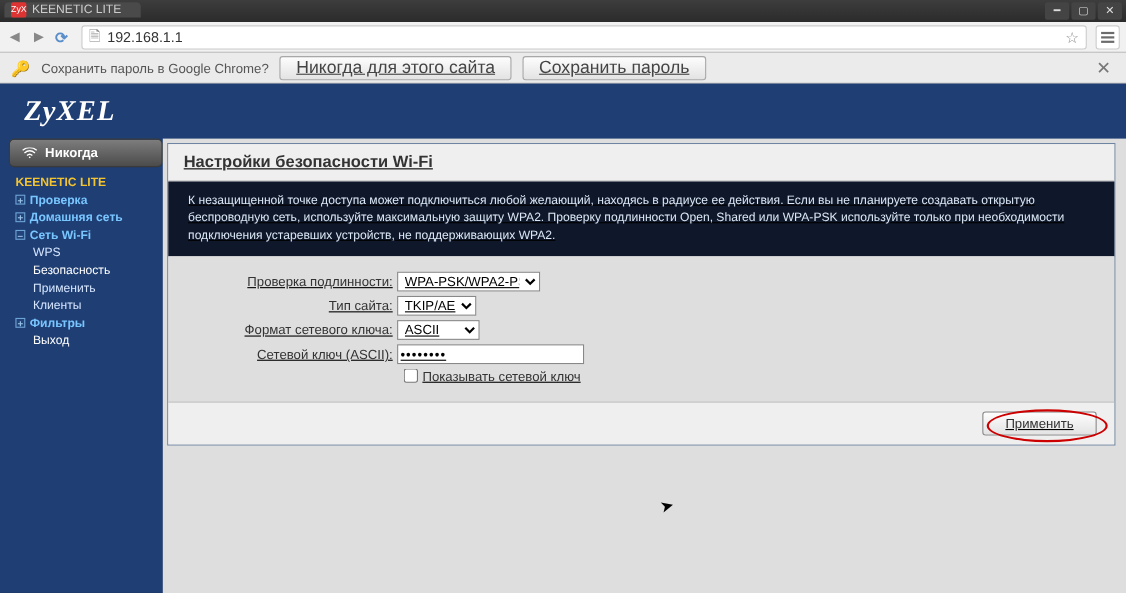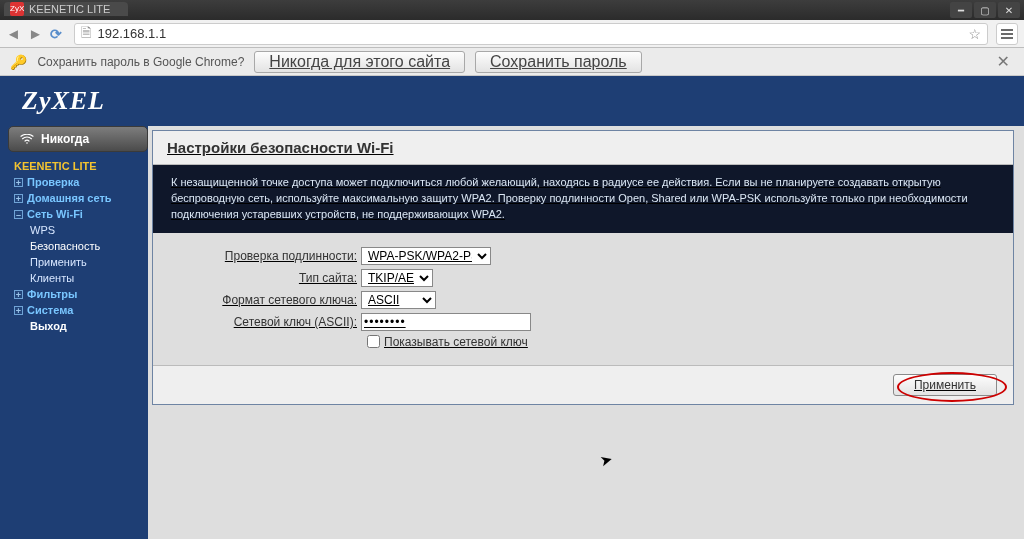--- a/index.html
+++ b/index.html
@@ -113,22 +113,21 @@
       <ul class="tree">
         <li class="section device">KEENETIC LITE</li>
         <li class="section"><span class="plus">+</span><span>Проверка</span></li>
         <li class="section"><span class="plus">+</span><span>Домашняя сеть</span></li>
         <li class="section"><span class="plus">–</span><span>Сеть Wi-Fi</span></li>
         <li class="sub">WPS</li>
         <li class="sub active">Безопасность</li>
         <li class="sub">Применить</li>
         <li class="sub">Клиенты</li>
         <li class="section"><span class="plus">+</span><span>Фильтры</span></li>
-        <li class="section"><span class="plus">+</span><span>Система</span></li>
-        <li class="sub" style="padding-left:22px;color:#fff;font-weight:bold">Выход</li>
+        <li class="sub" style="padding-left:22px;color:#fff;font-weight:normal">Выход</li>
       </ul>
     </div>
 
     <div class="main-area">
       <div class="panel" style="position:relative;">
         <div class="panel-title">Настройки безопасности Wi-Fi</div>
         <div class="panel-desc">К незащищенной точке доступа может подключиться любой желающий, находясь в радиусе ее действия. Если вы не планируете создавать открытую беспроводную сеть, используйте максимальную защиту WPA2. Проверку подлинности Open, Shared или WPA-PSK используйте только при необходимости подключения устаревших устройств, не поддерживающих WPA2.</div>
         <div class="form">
           <div class="form-row">
             <label>Проверка подлинности:</label>

